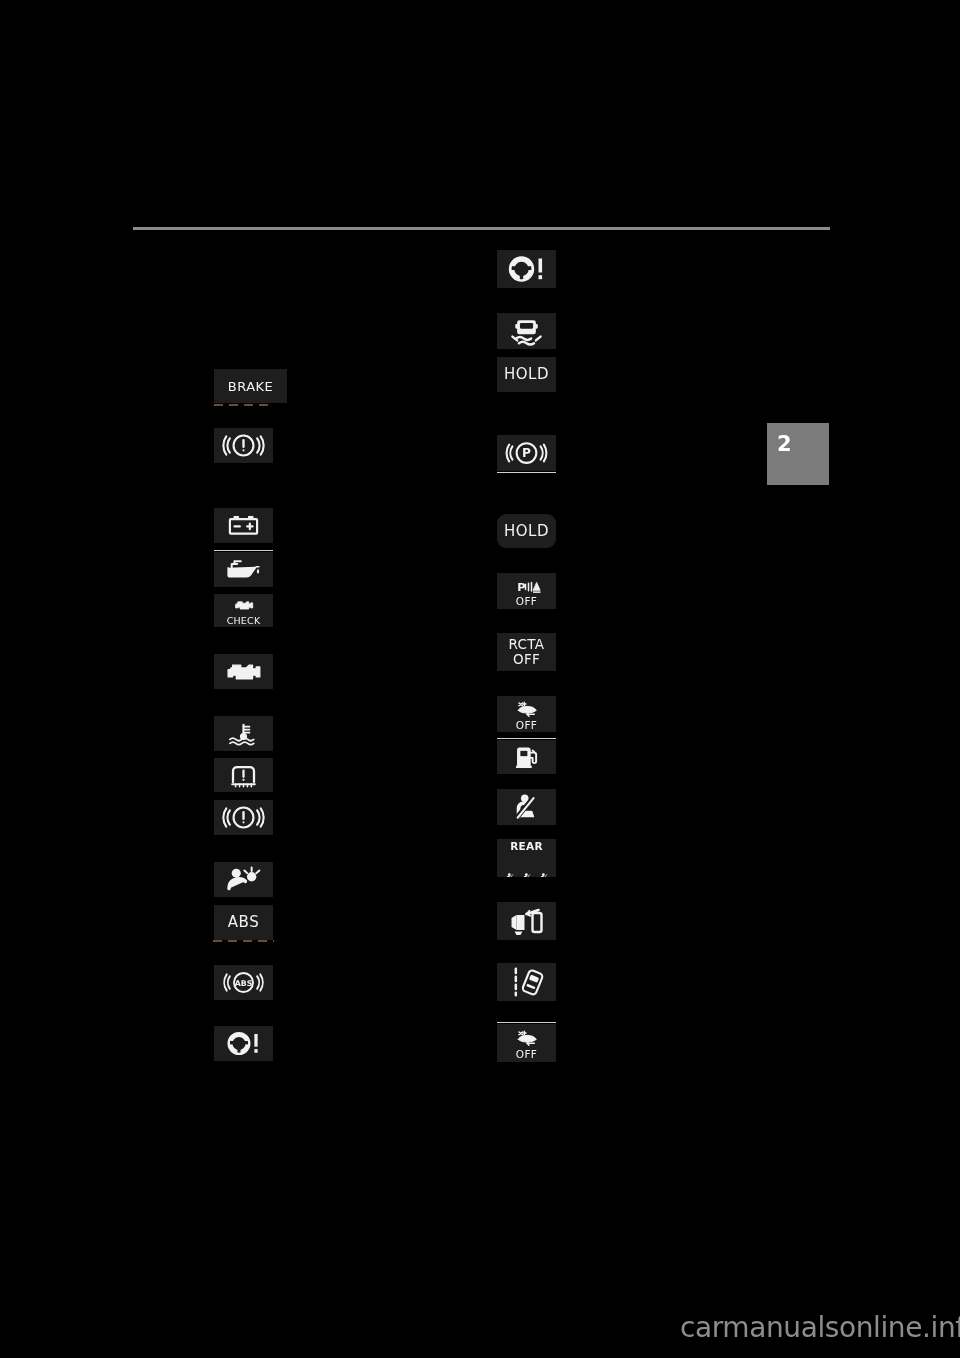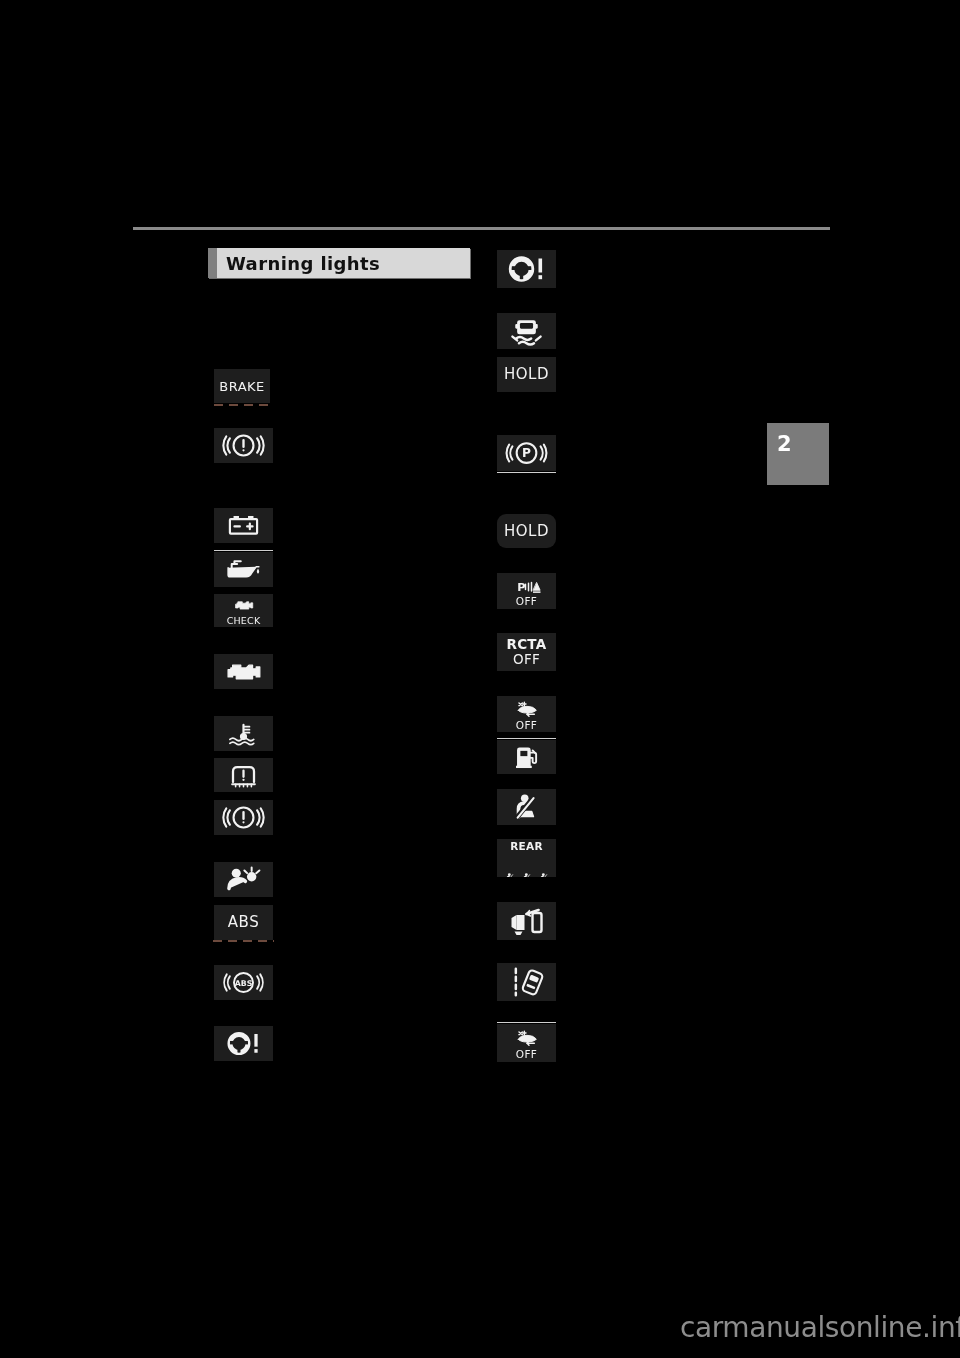--- a/index.html
+++ b/index.html
@@ -130,40 +130,36 @@
     background: #cfcfcf;
   }
 </style>
 </head>
 <body>
 
 <div class="page">
 
   <div class="top-rule"></div>
 
-  <div class="section-header">
-    <div class="tab"></div>
-    <div class="title">Warning lights</div>
-  </div>
 
   <div class="page-tab">
     <div class="num">2</div>
   </div>
 
   <div class="watermark">carmanualsonline.info</div>
 
   <div class="thinline" style="left:214px; top:550px; width:59px;"></div>
   <div class="dotline" style="left:214px; top:404px; width:59px;"></div>
   <div class="dotline" style="left:213px; top:940px; width:61px;"></div>
   <div class="thinline" style="left:497px; top:738px; width:59px;"></div>
   <div class="thinline" style="left:497px; top:472px; width:59px;"></div>
   <div class="thinline" style="left:497px; top:1022px; width:59px;"></div>
 
   <div id="icon-layer">
-      <div class="tile" style="left: 214px; top: 369px; width: 56px; height: 34px; align-items: center;">
+      <div class="tile" style="left: 214px; top: 369px; width: 73px; height: 34px; align-items: center;">
         <div class="txt" style="font-size:13px; letter-spacing:0.5px;">BRAKE</div>
       </div>
       <div class="tile" style="left: 214px; top: 428px; width: 59px; height: 35px;">
         <div style="width:51px;height:29px;">
           <svg viewBox="0 0 48 32" width="100%" height="100%" fill="none" stroke="#f2f2f2" stroke-width="2" stroke-linecap="round" stroke-linejoin="round">
             <path d="M9 8 A13 13 0 0 0 9 24" stroke-width="2.3"></path>
             <path d="M5 6 A17 17 0 0 0 5 26" stroke-width="2.3"></path>
             <path d="M39 8 A13 13 0 0 1 39 24" stroke-width="2.3"></path>
             <path d="M43 6 A17 17 0 0 1 43 26" stroke-width="2.3"></path>
             <circle cx="24" cy="16" r="11" stroke-width="2.3"></circle>
@@ -343,21 +339,21 @@
               <path d="M22 7 L22 14 M26 5.5 L26 15.5 M30 4.5 L30 16" stroke-width="2"></path>
               <path d="M37 5 L41.5 15 L32.5 15 Z" fill="#f2f2f2" stroke="#f2f2f2" stroke-width="1.2"></path>
               <rect x="32" y="16.5" width="10" height="2" fill="#f2f2f2" stroke="none"></rect>
             </svg>
           </div>
           <div class="txt" style="font-size:10.5px;letter-spacing:0.4px;">OFF</div>
         </div>
       </div>
       <div class="tile" style="left: 497px; top: 633px; width: 59px; height: 38px;">
         <div class="stack">
-          <div class="txt" style="font-size:13.5px;letter-spacing:0.3px;font-weight:bold;">RCTA</div>
+          <div class="txt" style="font-size:13.5px;letter-spacing:0.3px;">RCTA</div>
           <div class="txt" style="font-size:13.5px;letter-spacing:0.3px;">OFF</div>
         </div>
       </div>
       <div class="tile" style="left: 497px; top: 696px; width: 59px; height: 36px;">
         <div class="stack" style="width:100%;height:100%;padding-top:2px;box-sizing:border-box;">
           <div style="width:36px;height:20px;">
             <svg viewBox="0 0 48 30" width="100%" height="100%" fill="none" stroke="#f2f2f2" stroke-width="2" stroke-linecap="round" stroke-linejoin="round">
               <path d="M11 17 Q14 11 24 11 Q34 11 38 17 Q34 21 24 21 Q14 21 11 17 Z" fill="#f2f2f2" stroke="#f2f2f2" stroke-width="1.4"></path>
               <path d="M12 10 L17 6 M17 10 L12 6" stroke-width="2.2"></path>
               <path d="M20 5 L20 10 M17.5 7.5 L22.5 7.5" stroke-width="2.2"></path>

